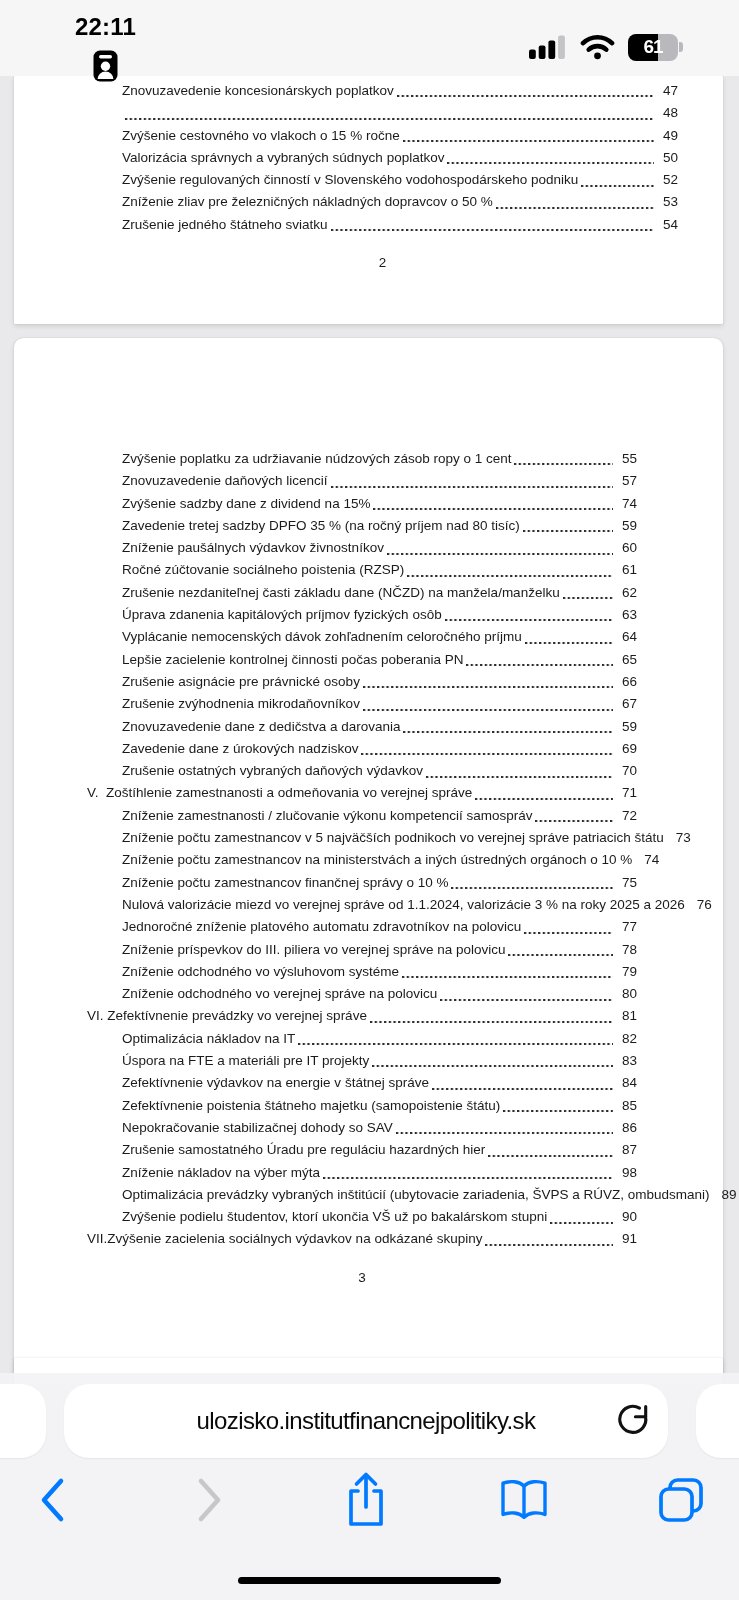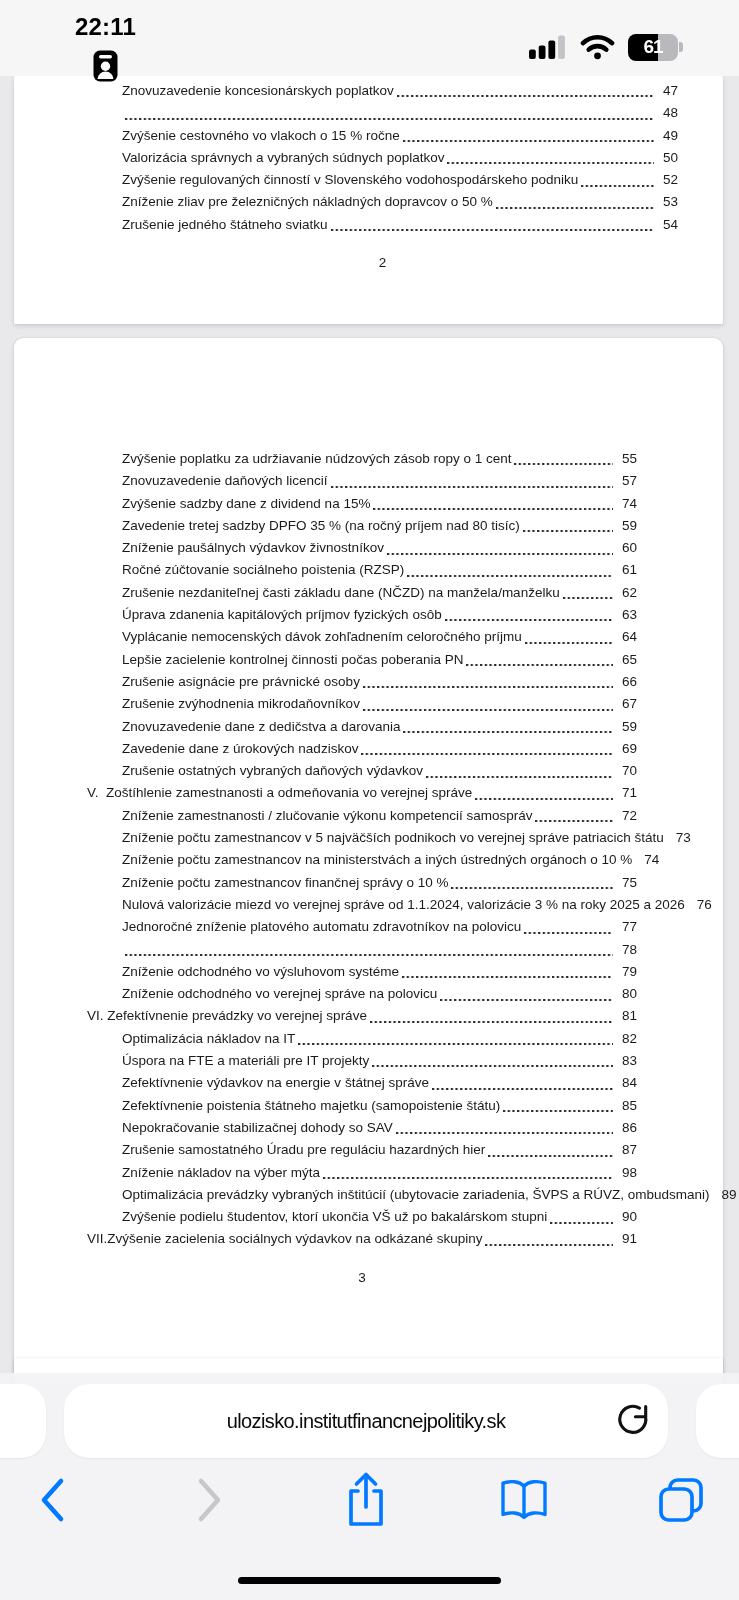--- a/index.html
+++ b/index.html
@@ -53,21 +53,21 @@
     background:linear-gradient(rgba(243,243,245,.92),#f3f3f5 20px);
   }
   .url-pill{
     position:absolute;background:#fff;border-radius:25px;
     box-shadow:0 1px 2px rgba(0,0,0,.06);
     top:11px;height:74px;
   }
   .pill-main{left:64px;width:604px;display:flex;align-items:center;justify-content:center;}
   .pill-left{left:-36px;width:82px;}
   .pill-right{left:696px;width:82px;}
-  .url-text{font-size:20px;color:#0a0a0a;letter-spacing:-.6px;}
+  .url-text{font-size:24px;color:#0a0a0a;letter-spacing:-.6px;}
   .reload-btn{position:absolute;right:18px;top:50%;transform:translateY(-50%);display:flex;}
   .toolbar{position:absolute;left:0;top:99px;width:739px;height:60px;}
   .tool{position:absolute;transform:translate(-50%,-50%);top:28px;display:flex;align-items:center;justify-content:center;}
   .tool.back{left:52px;}
   .tool.fwd{left:210px;}
   .tool.share{left:366px;}
   .tool.book{left:524px;}
   .tool.tabs{left:681px;}
   .home-indicator{
     position:absolute;left:238px;top:204px;width:263px;height:7px;border-radius:4px;background:#000;
@@ -224,20 +224,21 @@
             <span class="t">Nulová valorizácie miezd vo verejnej správe od 1.1.2024, valorizácie 3 % na roky 2025 a 2026</span>
             <span class="leader"></span>
             <span class="p">76</span>
           </div>
           <div class="row sub">
             <span class="t">Jednoročné zníženie platového automatu zdravotníkov na polovicu</span>
             <span class="leader"></span>
             <span class="p">77</span>
           </div>
           <div class="row sub">
+            <span class="t">Zníženie príspevkov do III. piliera vo verejnej správe na polovicu</span>
             <span class="leader"></span>
             <span class="p">78</span>
           </div>
           <div class="row sub">
             <span class="t">Zníženie odchodného vo výsluhovom systéme</span>
             <span class="leader"></span>
             <span class="p">79</span>
           </div>
           <div class="row sub">
             <span class="t">Zníženie odchodného vo verejnej správe na polovicu</span>

